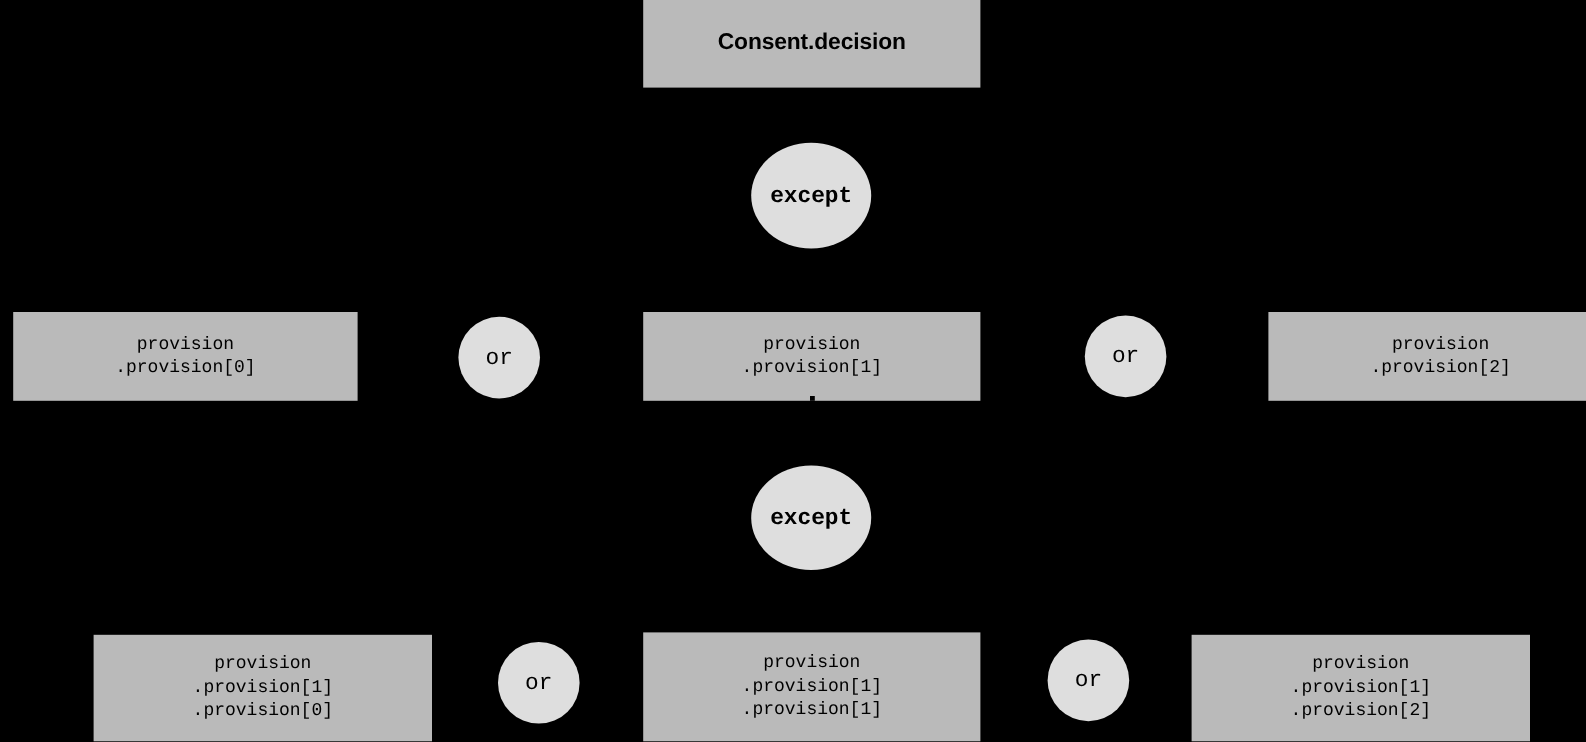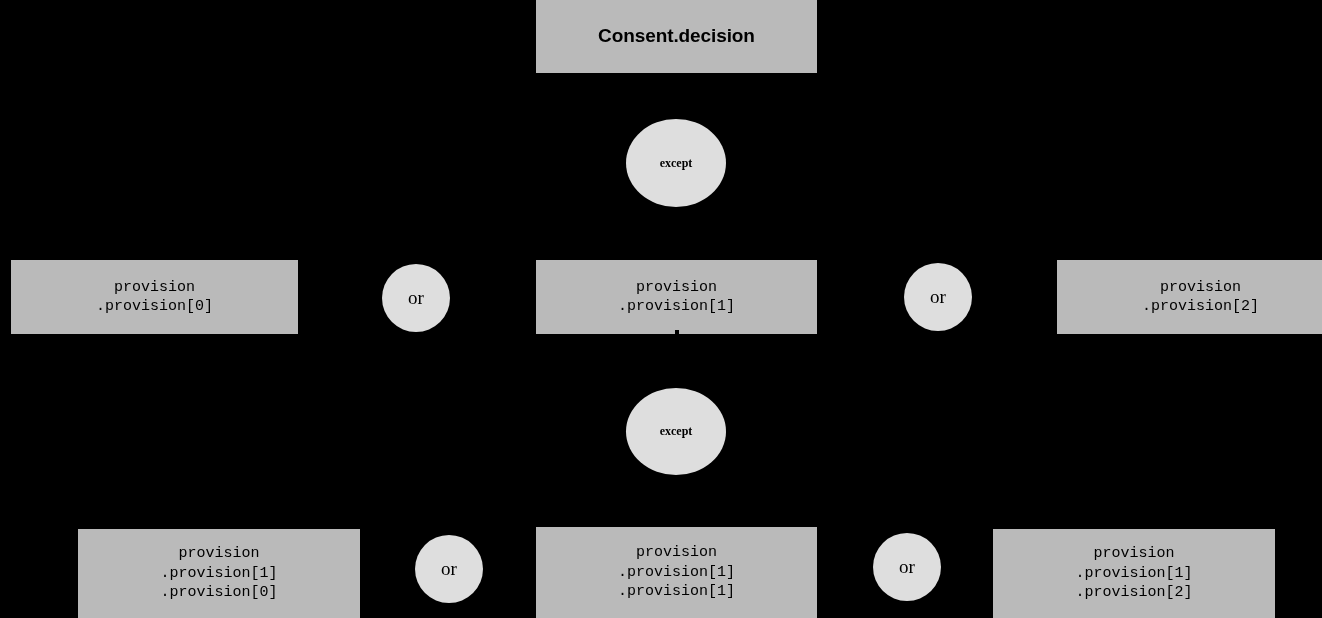--- a/index.html
+++ b/index.html
@@ -51,26 +51,26 @@
     font-size: 15px;
     letter-spacing: 0px;
   }
   
   .ellipse {
     background: #dedede;
     color: #000000;
     border-radius: 50%;
   }
   .ellipse-except .label {
-    font-family: Liberation Serif, serif;
+    font-family: Liberation Mono, monospace;
     font-weight: bold;
-    font-size: 12px;
+    font-size: 19px;
   }
   .ellipse-or .label {
-    font-family: Liberation Serif, serif;
+    font-family: Liberation Mono, monospace;
     font-weight: normal;
     font-size: 19px;
   }
   
   .edge-stub {
     position: absolute;
     width: 4px;
     height: 4px;
     background: #000000;
   }

